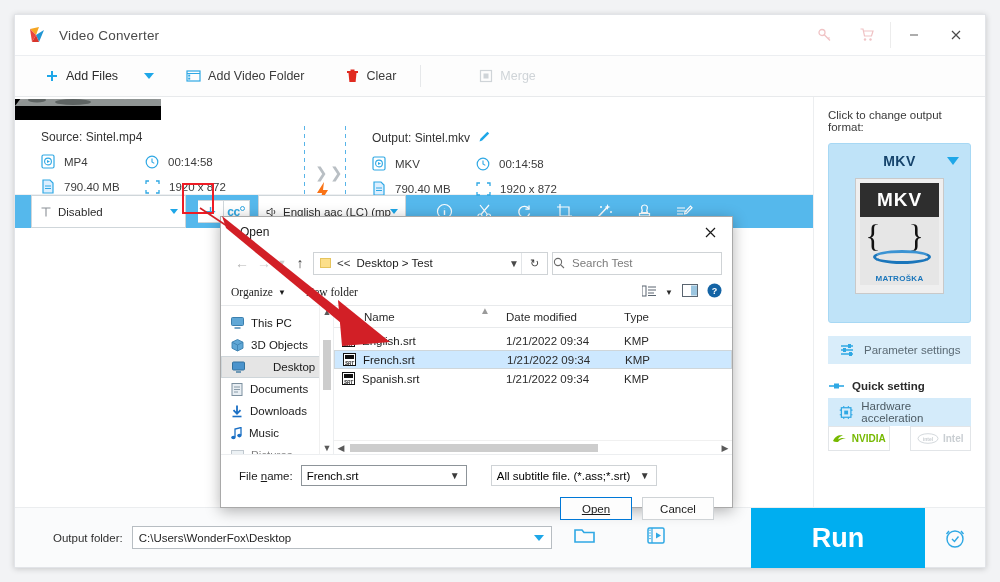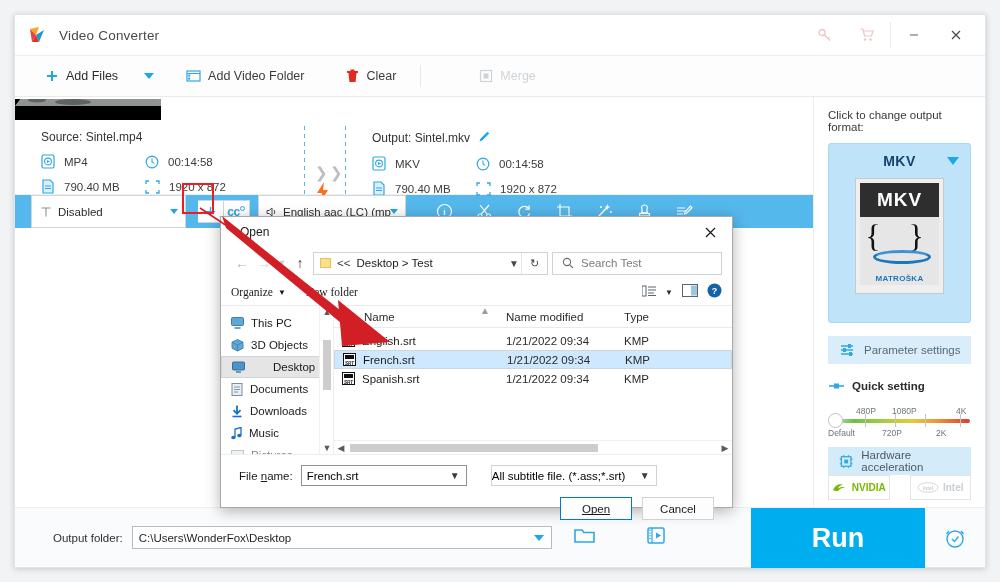--- a/index.html
+++ b/index.html
@@ -131,21 +131,21 @@
                display:flex;align-items:center;justify-content:center; color:#1a1a1a; font-size:14px; }
   .dlg-nav { height:32px; display:flex; align-items:center; padding:0 10px; }
   .nav-arrow { width:22px; text-align:center; font-size:14px; color:#b5b5b5; }
   .nav-arrow.up { color:#3a3a3a; }
   .crumbbar { flex:1; height:23px; border:1px solid #cfd3d6; display:flex; align-items:center;
               margin:0 4px 0 2px; position:relative; font-size:11.5px; color:#1a1a1a; }
   .crumbbar .dc { position:absolute; right:28px; color:#4a4a4a; font-size:10px; }
   .refresh { position:absolute; right:0; top:0; width:26px; height:21px; border-left:1px solid #e2e5e8;
              display:flex;align-items:center;justify-content:center; font-size:11px; color:#3a3a3a; }
   .searchbox { width:170px; height:23px; border:1px solid #cfd3d6; display:flex; align-items:center;
-               padding-left:9px; font-size:11.5px; color:#7b7b7b; gap:7px; }
+               font-size:11.5px; color:#7b7b7b; gap:7px; }
   .dlg-tools { height:27px; display:flex; align-items:center; padding:0 10px;
                border-bottom:1px solid #e8eaec; position:relative; }
   .dt-item { font-size:11.5px; color:#1a1a1a; display:flex; align-items:center; gap:5px;font-family:Liberation Serif, serif; }
   .dlg-body { display:flex; height:148px; }
   .dlg-side { width:113px; border-right:1px solid #eceef0; padding-top:6px; position:relative;
               overflow:hidden; }
   .side-item { height:22px; display:flex; align-items:center; padding-left:10px; gap:7px;
                font-size:11.5px; color:#1a1a1a; }
   .side-item.sel { background:#e5e5e5;gap:28px; }
   .side-scroll { position:absolute; right:0; top:0; width:14px; height:100%; background:#fff;
@@ -167,21 +167,21 @@
              display:flex; align-items:center; }
   .hs-ar { width:14px; text-align:center; font-size:9px; color:#5a5a5a; }
   .hs-thumb { height:8px; background:#cdcdcd; width:248px; margin-left:2px; }
   .dlg-foot { height:78px; border-top:1px solid #eceef0; padding:10px 18px 0 18px; }
   .fn-row { display:flex; align-items:center; gap:8px; }
   .fn-lbl { font-size:11.5px; color:#1a1a1a; }
   .fn-input { width:166px; height:21px; border:1px solid #8d9499; display:flex; align-items:center;
               padding-left:5px; font-size:11.5px; position:relative; }
   .fn-input .dc { position:absolute; right:6px; color:#3a3a3a; font-size:10px; }
   .ft-input { width:166px; height:21px; border:1px solid #cfd3d6; display:flex; align-items:center;
-              font-size:11.5px; position:relative; }
+              padding-left:5px; font-size:11.5px; position:relative; }
   .btn-row { display:flex; justify-content:flex-end; gap:10px; margin-top:11px; }
   .dbtn { width:72px; height:23px; border:1px solid #cfd3d6; background:#fdfdfd; font-size:11.5px;
           display:flex; align-items:center; justify-content:center; color:#1a1a1a; }
   .dbtn.primary { border:1.5px solid #0078d7; }
   .underl { text-decoration:underline; }
 
   
   .arrow-svg { position:absolute; left:218px; top:214px; pointer-events:none; }
   .srt-ico { width:13px; height:13px; background:#fff; border:1.5px solid #111; position:relative;
              display:inline-block; }
@@ -490,34 +490,20 @@
       </div>
 
       <div class="qs">
         <svg width="17" height="10" viewBox="0 0 17 10" style="margin-right:7px;">
             <path d="M1 5 H16" stroke="#2fa8e4" stroke-width="1.6"></path>
             <rect x="6" y="2.5" width="5" height="5" fill="#2fa8e4"></rect>
           </svg>
         <span>Quick setting</span>
       </div>
 
-      <div class="slider">
-        <div class="slab" style="left:28px;top:-1px;">480P</div>
-        <div class="slab" style="left:64px;top:-1px;">1080P</div>
-        <div class="slab" style="left:128px;top:-1px;">4K</div>
-        <div class="strack"></div>
-        <div class="tick" style="left:37px;"></div>
-        <div class="tick" style="left:67px;"></div>
-        <div class="tick" style="left:97px;"></div>
-        <div class="tick" style="left:132px;"></div>
-        <div class="sknob"></div>
-        <div class="slab" style="left:0;top:21px;">Default</div>
-        <div class="slab" style="left:54px;top:21px;">720P</div>
-        <div class="slab" style="left:108px;top:21px;">2K</div>
-      </div>
 
       <div class="hwacc">
         <svg width="15" height="15" viewBox="0 0 15 15" style="margin-right:8px;">
           <rect x="2.5" y="2.5" width="10" height="10" fill="none" stroke="#2fa8e4" stroke-width="1.3"></rect>
           <rect x="5.5" y="5.5" width="4" height="4" fill="#2fa8e4"></rect>
           <path d="M5 2.5 V0.8 M9.8 2.5 V0.8 M5 12.5 V14.2 M9.8 12.5 V14.2 M2.5 5 H0.8 M2.5 9.8 H0.8 M12.5 5 H14.2 M12.5 9.8 H14.2" stroke="#2fa8e4" stroke-width="1.1"></path>
         </svg>
         <span>Hardware acceleration</span>
       </div>
 
@@ -687,21 +673,21 @@
           <div class="ss-ar" style="top:1px;">▲</div>
           <div class="ss-thumb"></div>
           <div class="ss-ar" style="bottom:1px;">▼</div>
         </div>
       </div>
 
       <div class="dlg-list">
         <div class="lhead">
           <span class="c1">Name</span>
           <span class="sortmark">▲</span>
-          <span class="c2">Name modified</span>
+          <span class="c2">Date modified</span>
           <span class="c3">Type</span>
         </div>
         <div style="padding-top:3px;">
           <div class="lrow">
             <span class="c1">
                 <i class="srt-ico"></i>
                 <span>English.srt</span>
               </span>
             <span class="c2">1/21/2022 09:34</span>
             <span class="c3">KMP</span>

